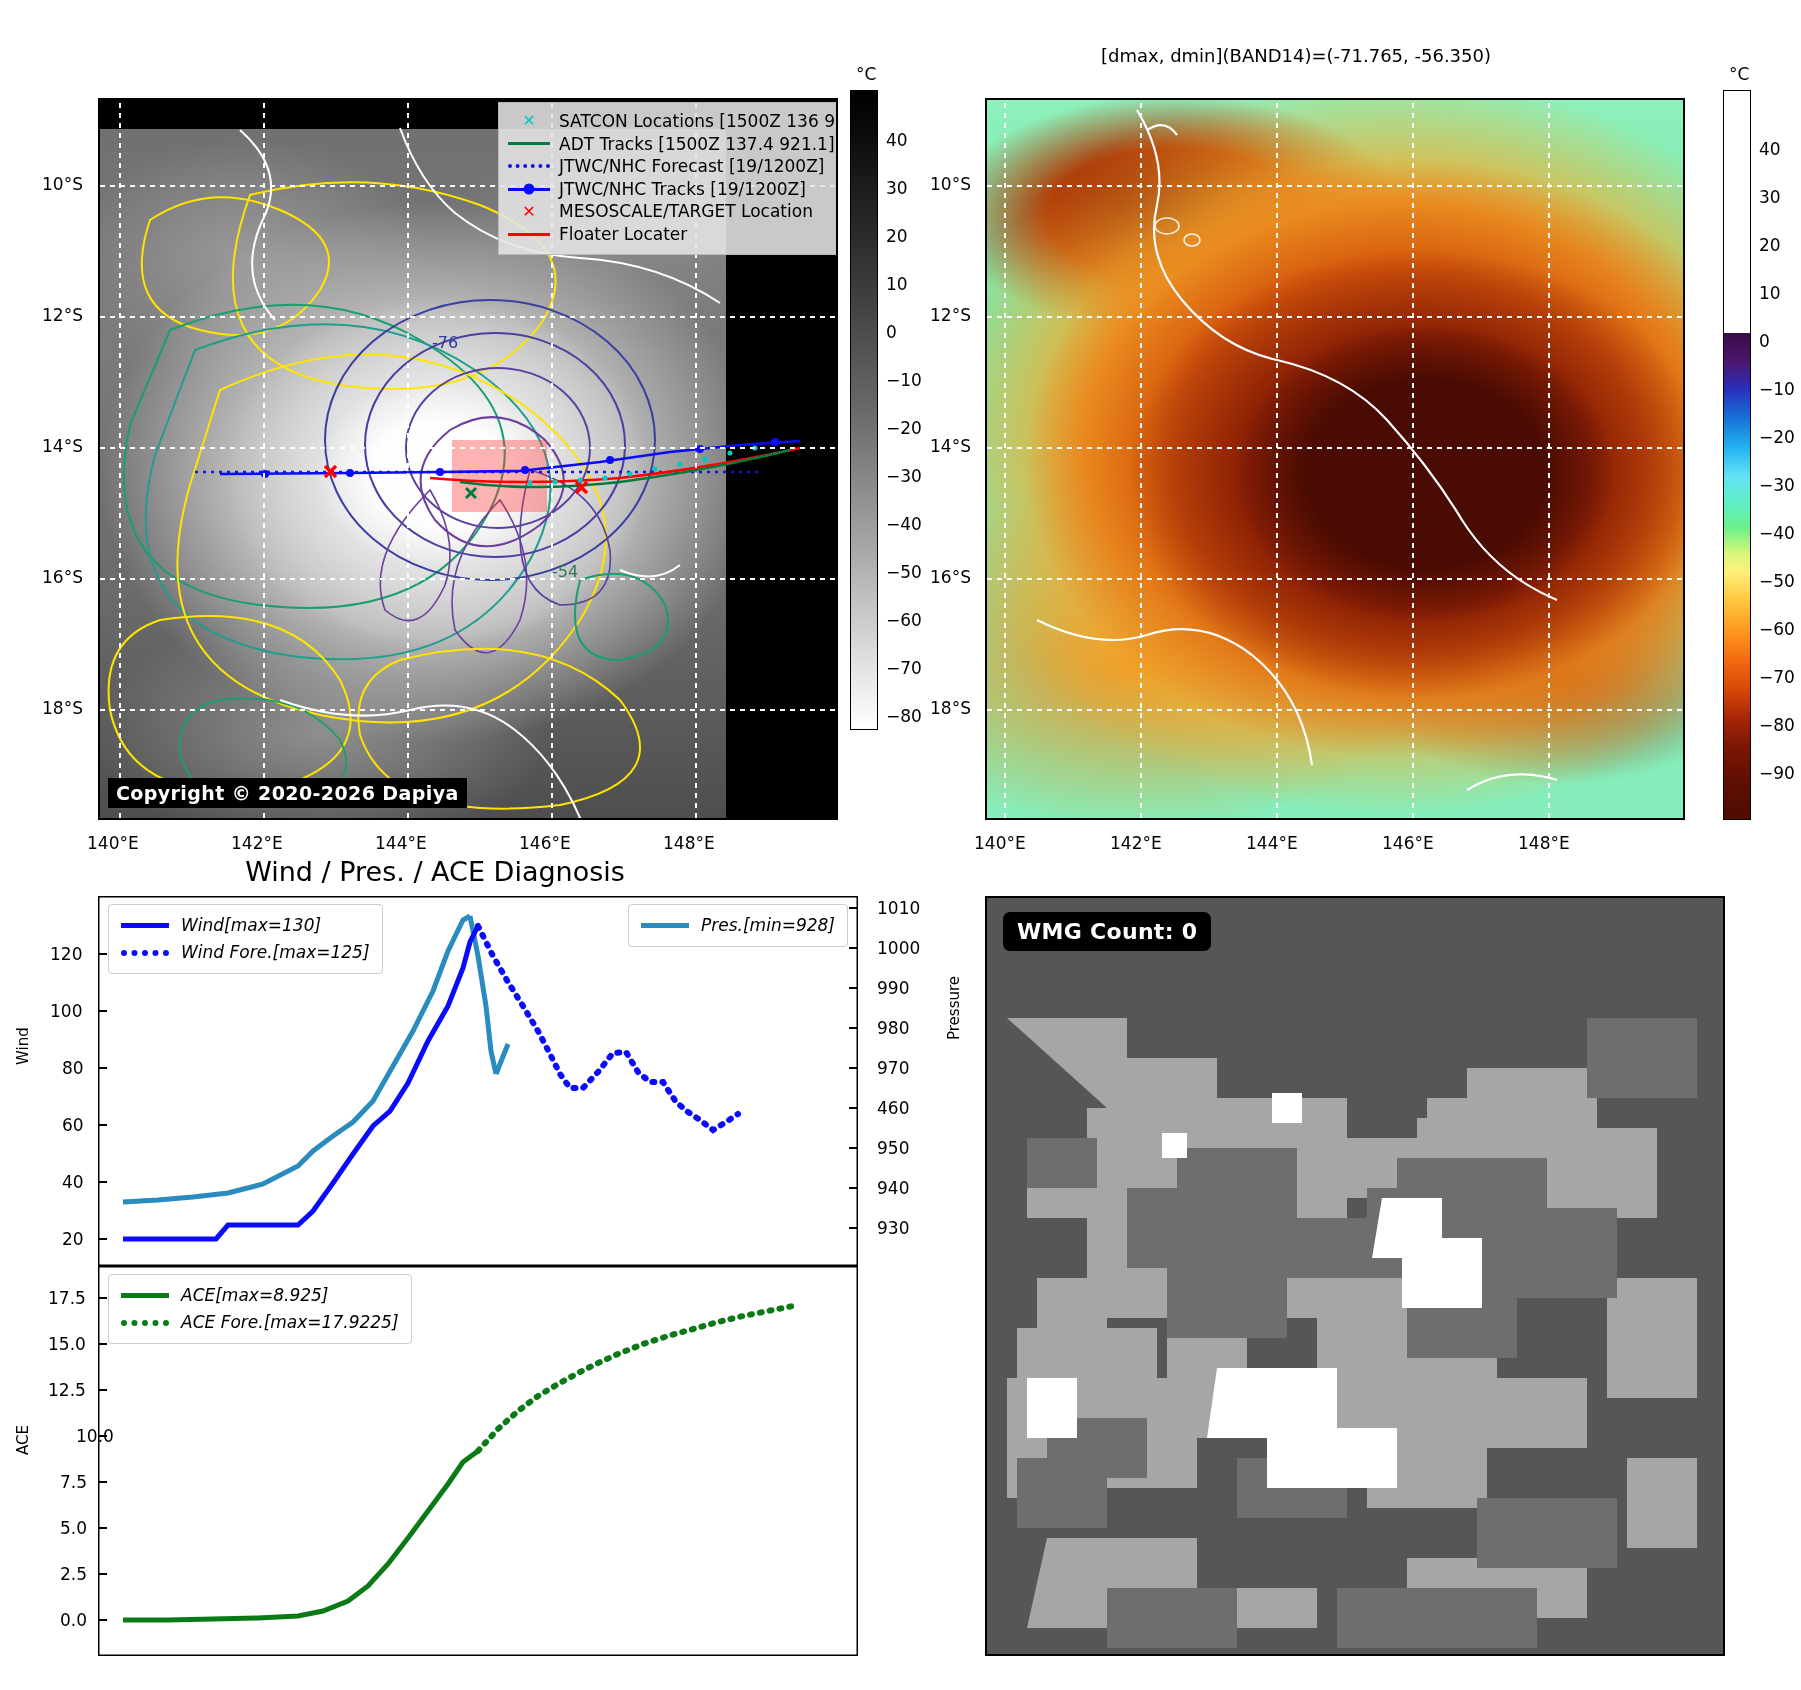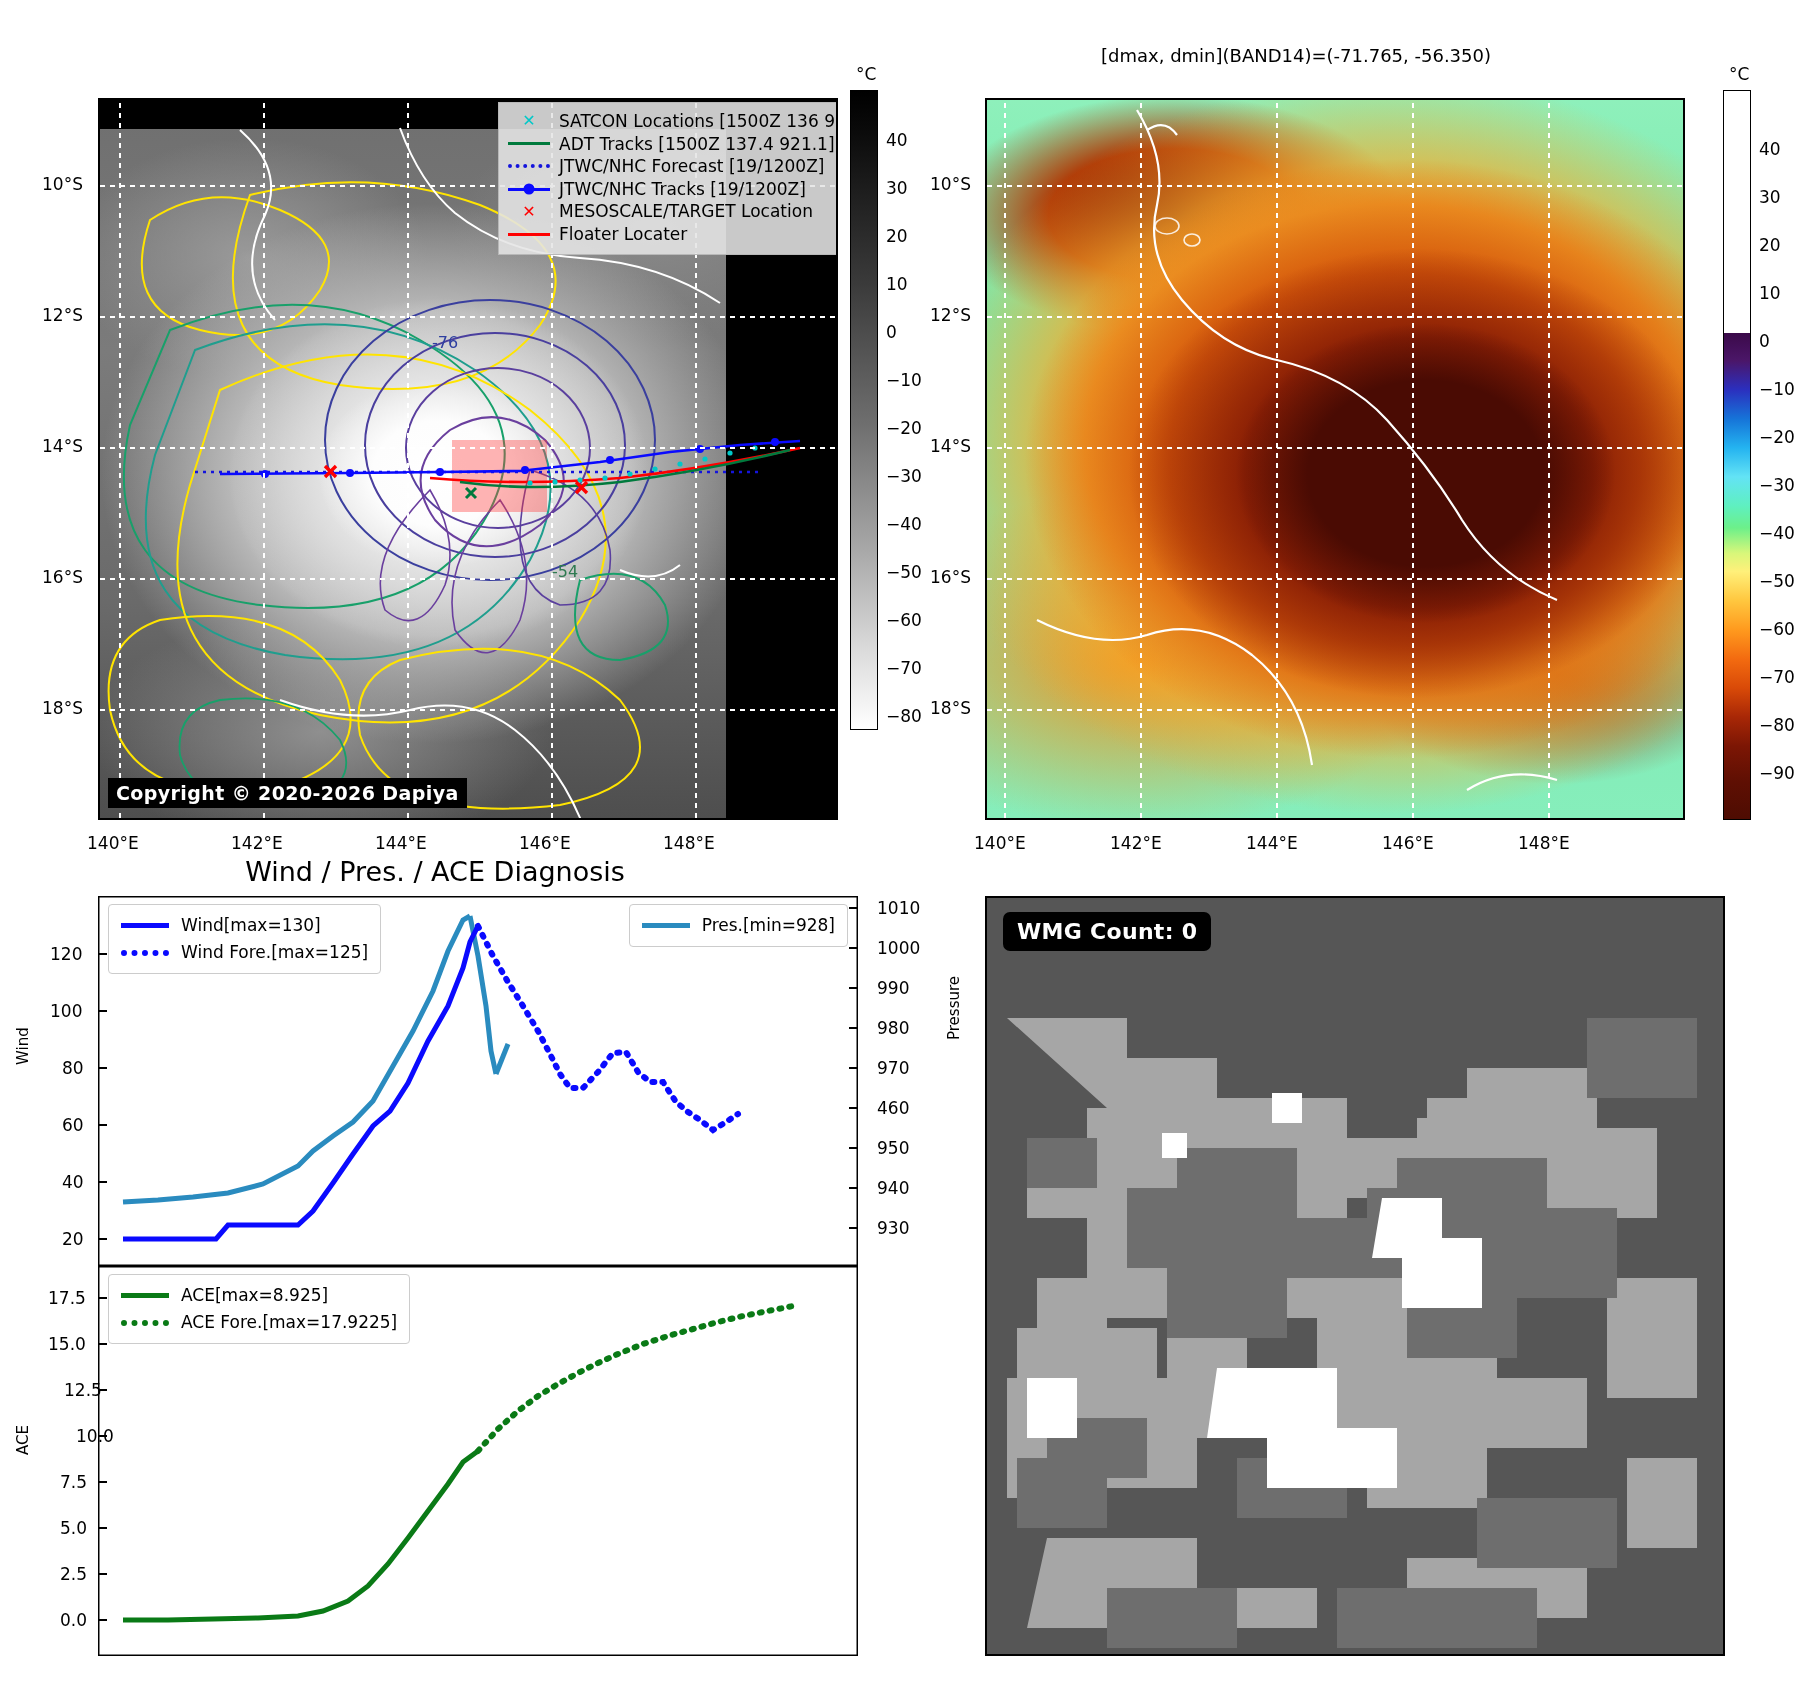--- a/index.html
+++ b/index.html
@@ -69,21 +69,21 @@
       radial-gradient(ellipse 290px 225px at 62% 52%, #6d1304 0%, #8a1f05 60%, rgba(150,40,7,0) 100%),
       radial-gradient(ellipse 380px 300px at 60% 50%, #b83a07 0%, #d4560b 62%, rgba(225,110,20,0) 100%),
       radial-gradient(ellipse 470px 370px at 58% 48%, #ef8b16 0%, #f7ab2c 65%, rgba(250,190,70,0) 100%),
       radial-gradient(ellipse 230px 120px at 27% 16%, #7a1705 0%, #b03c08 55%, rgba(210,100,18,0) 100%),
       radial-gradient(ellipse 200px 110px at 82% 80%, #a32b06 0%, rgba(215,110,20,0) 100%),
       radial-gradient(ellipse 300px 170px at 22% 78%, #ef9320 0%, rgba(250,190,80,0) 100%),
       linear-gradient(180deg,#8ef0bb 0%,#79e9ad 30%,#7fe9b4 65%,#86eebb 100%);
   }
 
   
-  .plot{position:absolute;}
+  .plot{position:absolute;font-style:italic;}
   .plot svg{display:block;}
   .plegend{position:absolute;background:#fff;border:1px solid #ccc;border-radius:4px;
            padding:7px 12px;font-size:17px;line-height:27px;}
   .plegrow{display:flex;align-items:center;gap:12px;white-space:nowrap;}
   .pl-line{width:48px;height:5px;flex:0 0 48px;}
   .pl-dot{width:48px;height:0;flex:0 0 48px;border-top:6px dotted;}
 
   
   #wmg-map{overflow:hidden;background:#565656;}
   .wmg-badge{position:absolute;background:#000;color:#fff;font-weight:700;font-size:22px;
@@ -412,21 +412,21 @@
     </div>
     <div class="plegrow">
       <span class="pl-dot" style="border-color:#0a7a16;"></span>
       <span>ACE Fore.[max=17.9225]</span>
     </div>
   </div>
 </div>
 
 <div class="abs tick" style="left:48px;top:1288px;">17.5</div>
 <div class="abs tick" style="left:48px;top:1334px;">15.0</div>
-<div class="abs tick" style="left:64px;top:1380px;">12.5</div>
+<div class="abs tick" style="left:48px;top:1380px;">12.5</div>
 <div class="abs tick" style="left:48px;top:1426px;margin-left:28px;">10.0</div>
 <div class="abs tick" style="left:60px;top:1472px;">7.5</div>
 <div class="abs tick" style="left:60px;top:1518px;">5.0</div>
 <div class="abs tick" style="left:60px;top:1564px;">2.5</div>
 <div class="abs tick" style="left:60px;top:1610px;">0.0</div>
 <div class="abs axlbl" style="left:14px;top:1455px;transform:rotate(-90deg);transform-origin:left top;">ACE</div>
 
 <div class="abs frame" id="wmg-map" style="left:985px;top:896px;width:740px;height:760px;">
   <div class="abs" style="inset:0;background:#565656;"></div>
   <svg class="abs" style="left:0;top:0;width:740px;height:760px;" viewBox="0 0 740 760">

